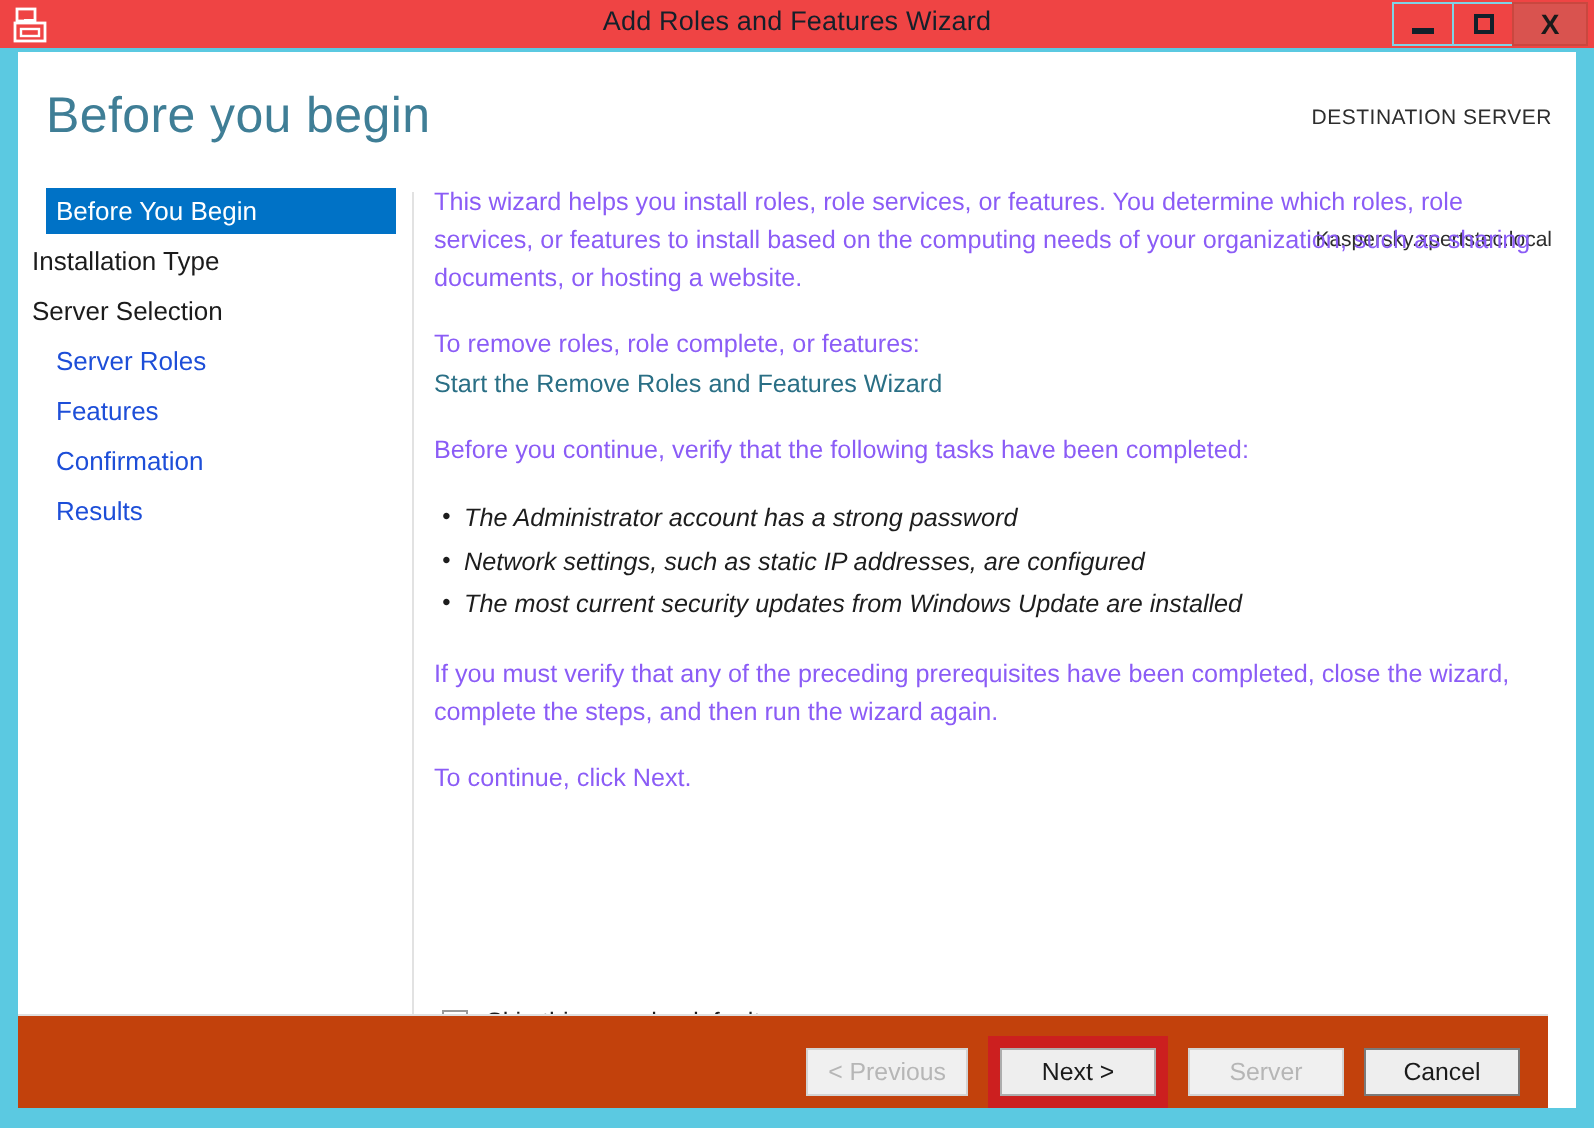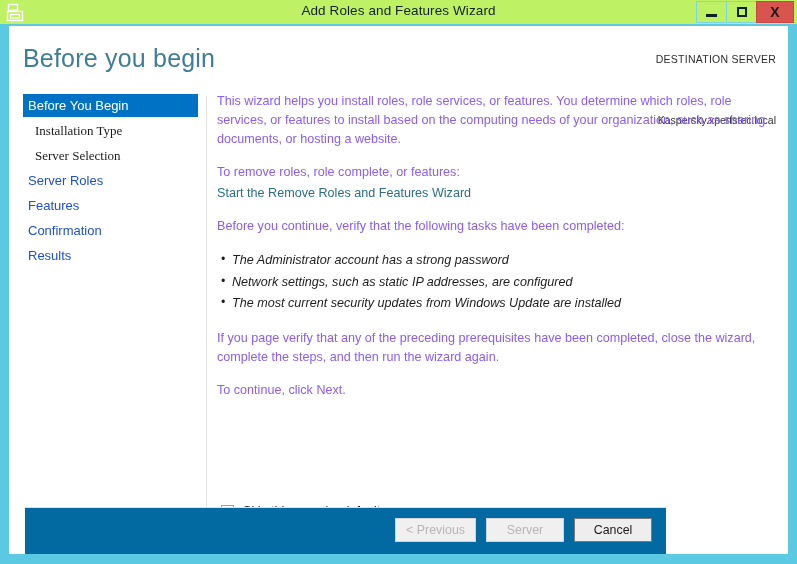--- a/index.html
+++ b/index.html
@@ -20,21 +20,21 @@
     background: #5bc9e1;
     overflow: hidden;
   }
 
   
   .titlebar {
     position: absolute;
     left: 0; top: 0;
     width: 797px;
     height: 24px;
-    background: #bef264;
+    background: #ef4444;
   }
   .app-icon {
     position: absolute;
     left: 6px; top: 3px;
     width: 20px; height: 19px;
   }
   .title-text {
     position: absolute;
     left: 0; top: 3px;
     width: 797px;
@@ -153,22 +153,21 @@
   }
   .nav-item.selected {
     background: #0072c6;
     color: #ffffff;
     margin-left: 14px;
     padding-left: 5px;
     width: 175px;
     box-sizing: border-box;
   }
   .nav-item.enabled {
-    padding-left: 26px;
-    font-family: Liberation Serif, serif;
+    padding-left: 7px;
   }
   .nav-item.disabled {
     color: #1d4ed8;
   }
 
   .v-divider {
     position: absolute;
     left: 197px;
     top: 70px;
     width: 1px;
@@ -240,25 +239,25 @@
   }
   .skip-label {
     margin-left: 9px;
     font-size: 12.6px;
     color: #1d1d1d;
   }
 
   
   .footer {
     position: absolute;
-    left: 16px;
+    left: 0;
     bottom: 0;
-    width: 641px;
+    width: 765px;
     height: 46px;
-    background: #0369a1;
+    background: #c2410c;
     border-top: 1px solid #e0e0e0;
   }
   .footer-btns {
     position: absolute;
     right: 14px;
     top: 10px;
     display: flex;
     align-items: center;
   }
   .btn {
@@ -356,33 +355,36 @@
       <a class="link">Start the Remove Roles and Features Wizard</a>
 
       <p class="para">Before you continue, verify that the following tasks have been completed:</p>
 
       <ul class="bullets">
         <li>The Administrator account has a strong password</li>
         <li>Network settings, such as static IP addresses, are configured</li>
         <li>The most current security updates from Windows Update are installed</li>
       </ul>
 
-      <p class="para">If you page verify that any of the preceding prerequisites have been completed, close the wizard, complete the steps, and then run the wizard again.</p>
+      <p class="para">If you must verify that any of the preceding prerequisites have been completed, close the wizard, complete the steps, and then run the wizard again.</p>
       <p class="para">To continue, click Next.</p>
     </div>
 
     <div class="skip-row">
       <span class="cbox"></span>
       <span class="skip-label">Skip this page by default</span>
     </div>
 
     <div class="footer">
       <div class="footer-btns">
         <div class="slot">
           <div class="btn disabled">&lt; Previous</div>
+        </div>
+        <div class="slot highlight-ring">
+          <div class="btn strong">Next &gt;</div>
         </div>
         <div class="slot">
           <div class="btn disabled">Server</div>
         </div>
         <div class="slot">
           <div class="btn strong">Cancel</div>
         </div>
       </div>
     </div>
 

